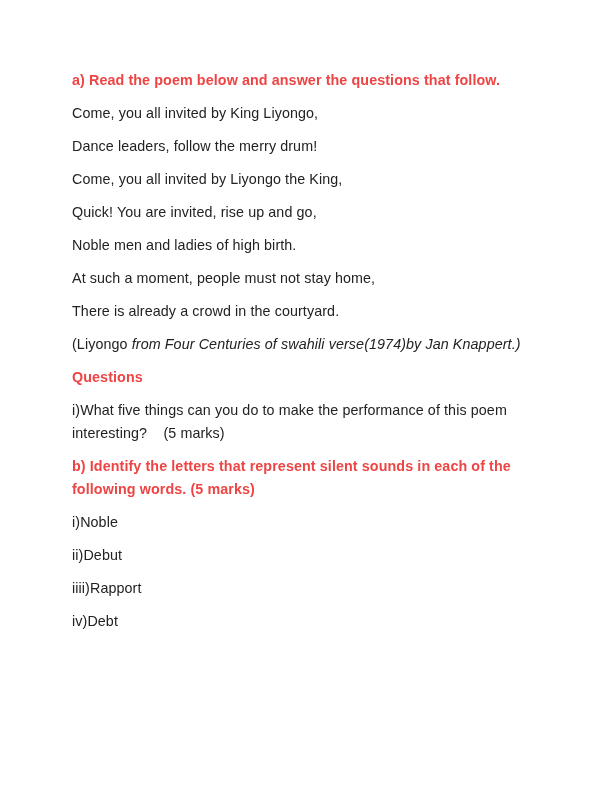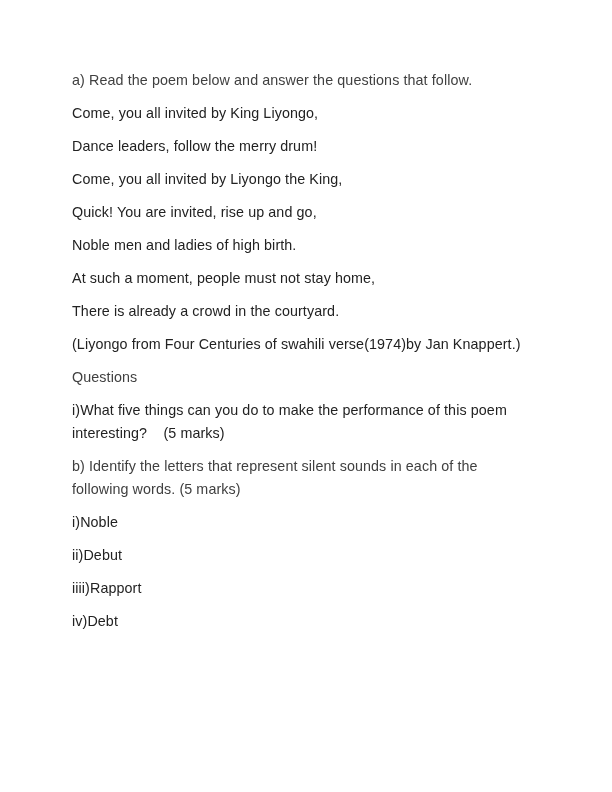--- a/index.html
+++ b/index.html
@@ -23,24 +23,25 @@
     color: #222222;
     font-size: 14.3px;
     line-height: 23px;
     letter-spacing: 0.1px;
   }
   .para {
     margin: 0 0 10px 0;
     white-space: pre-wrap;
   }
   .bold {
-    font-weight: 400;
-    color: #404040;
+    font-weight: 700;
+    color: #ef4444;
   }
   .italic {
+    font-style: italic;
   }
 </style>
 </head>
 <body>
 
 <div class="page">
   <div class="content">
 
     <div class="para bold">a) Read the poem below and answer the questions that follow.</div>
 

